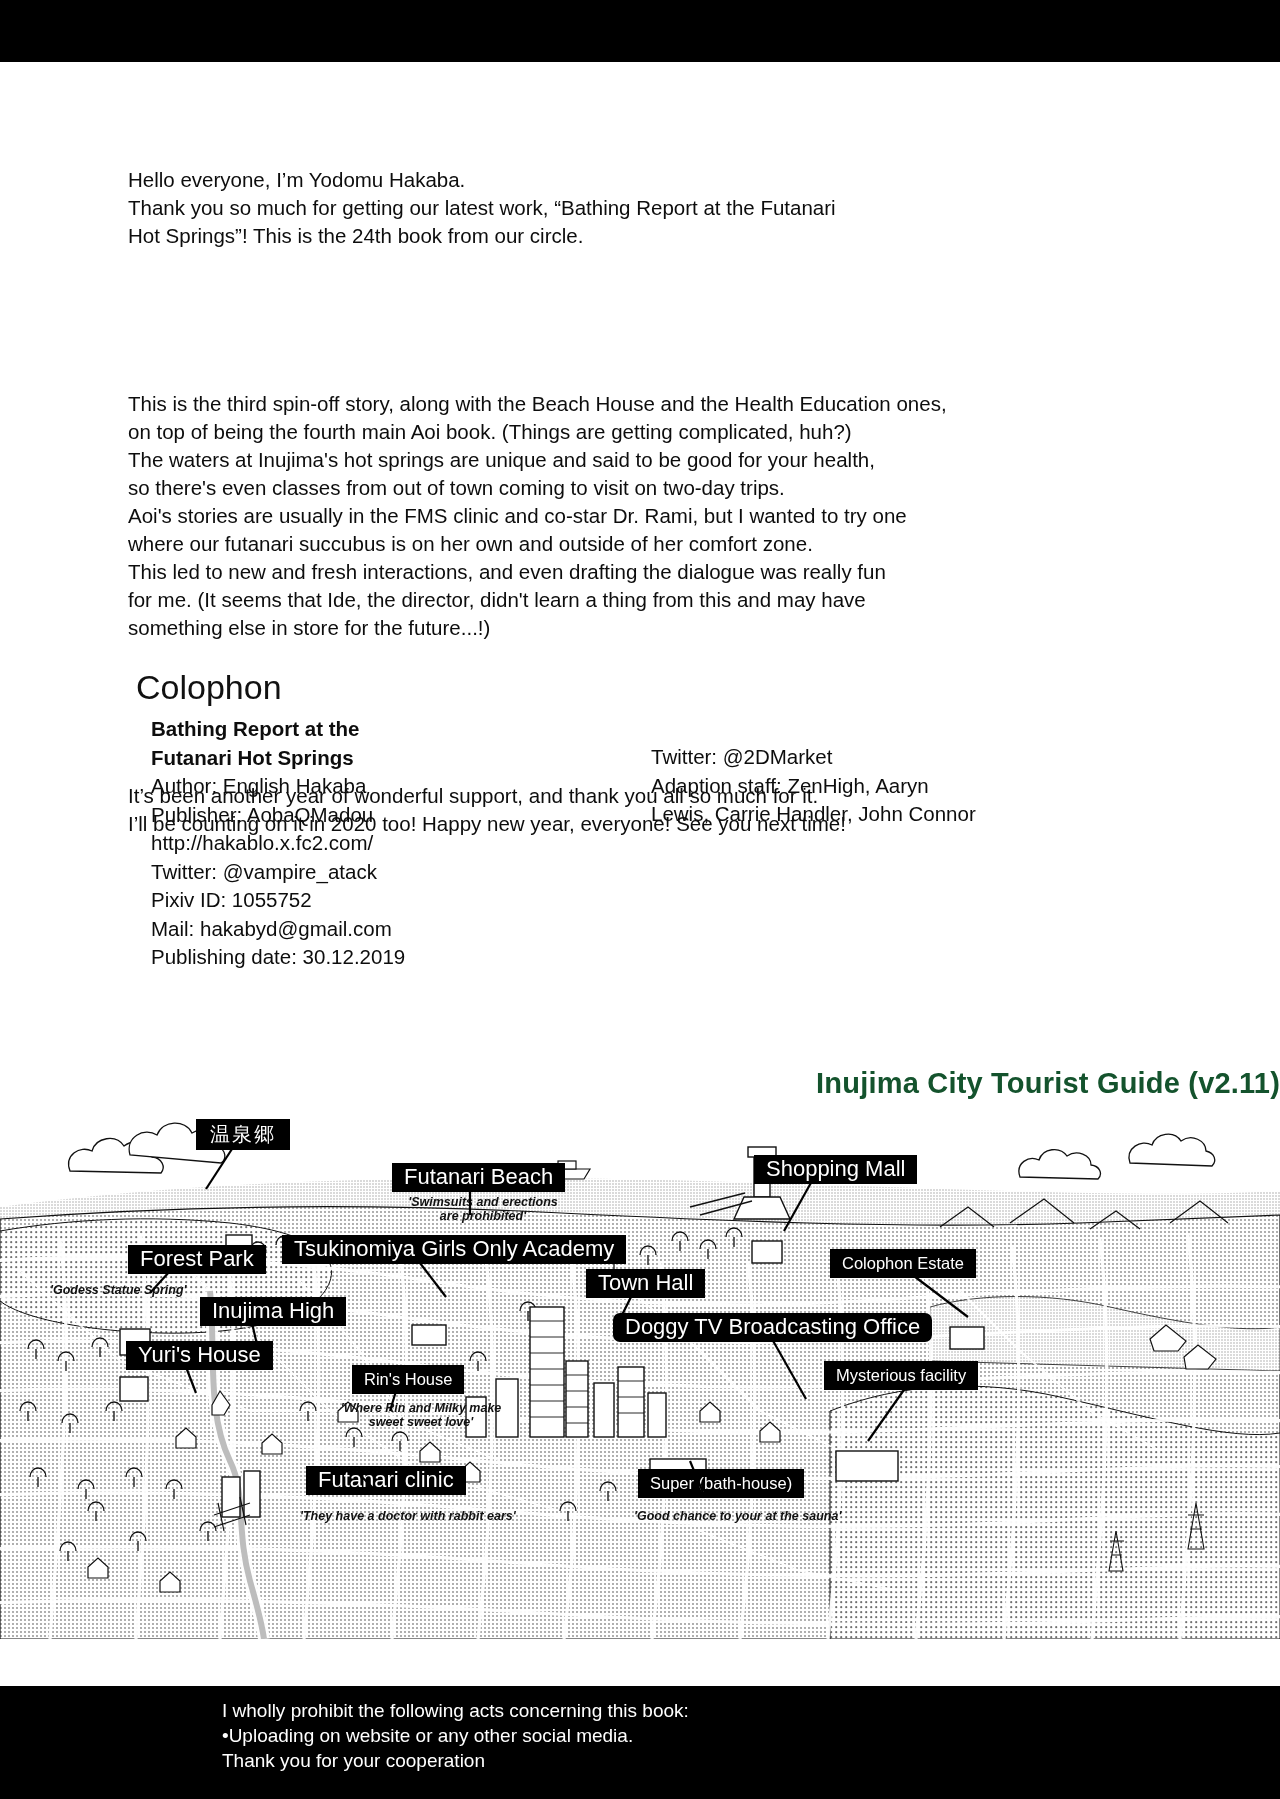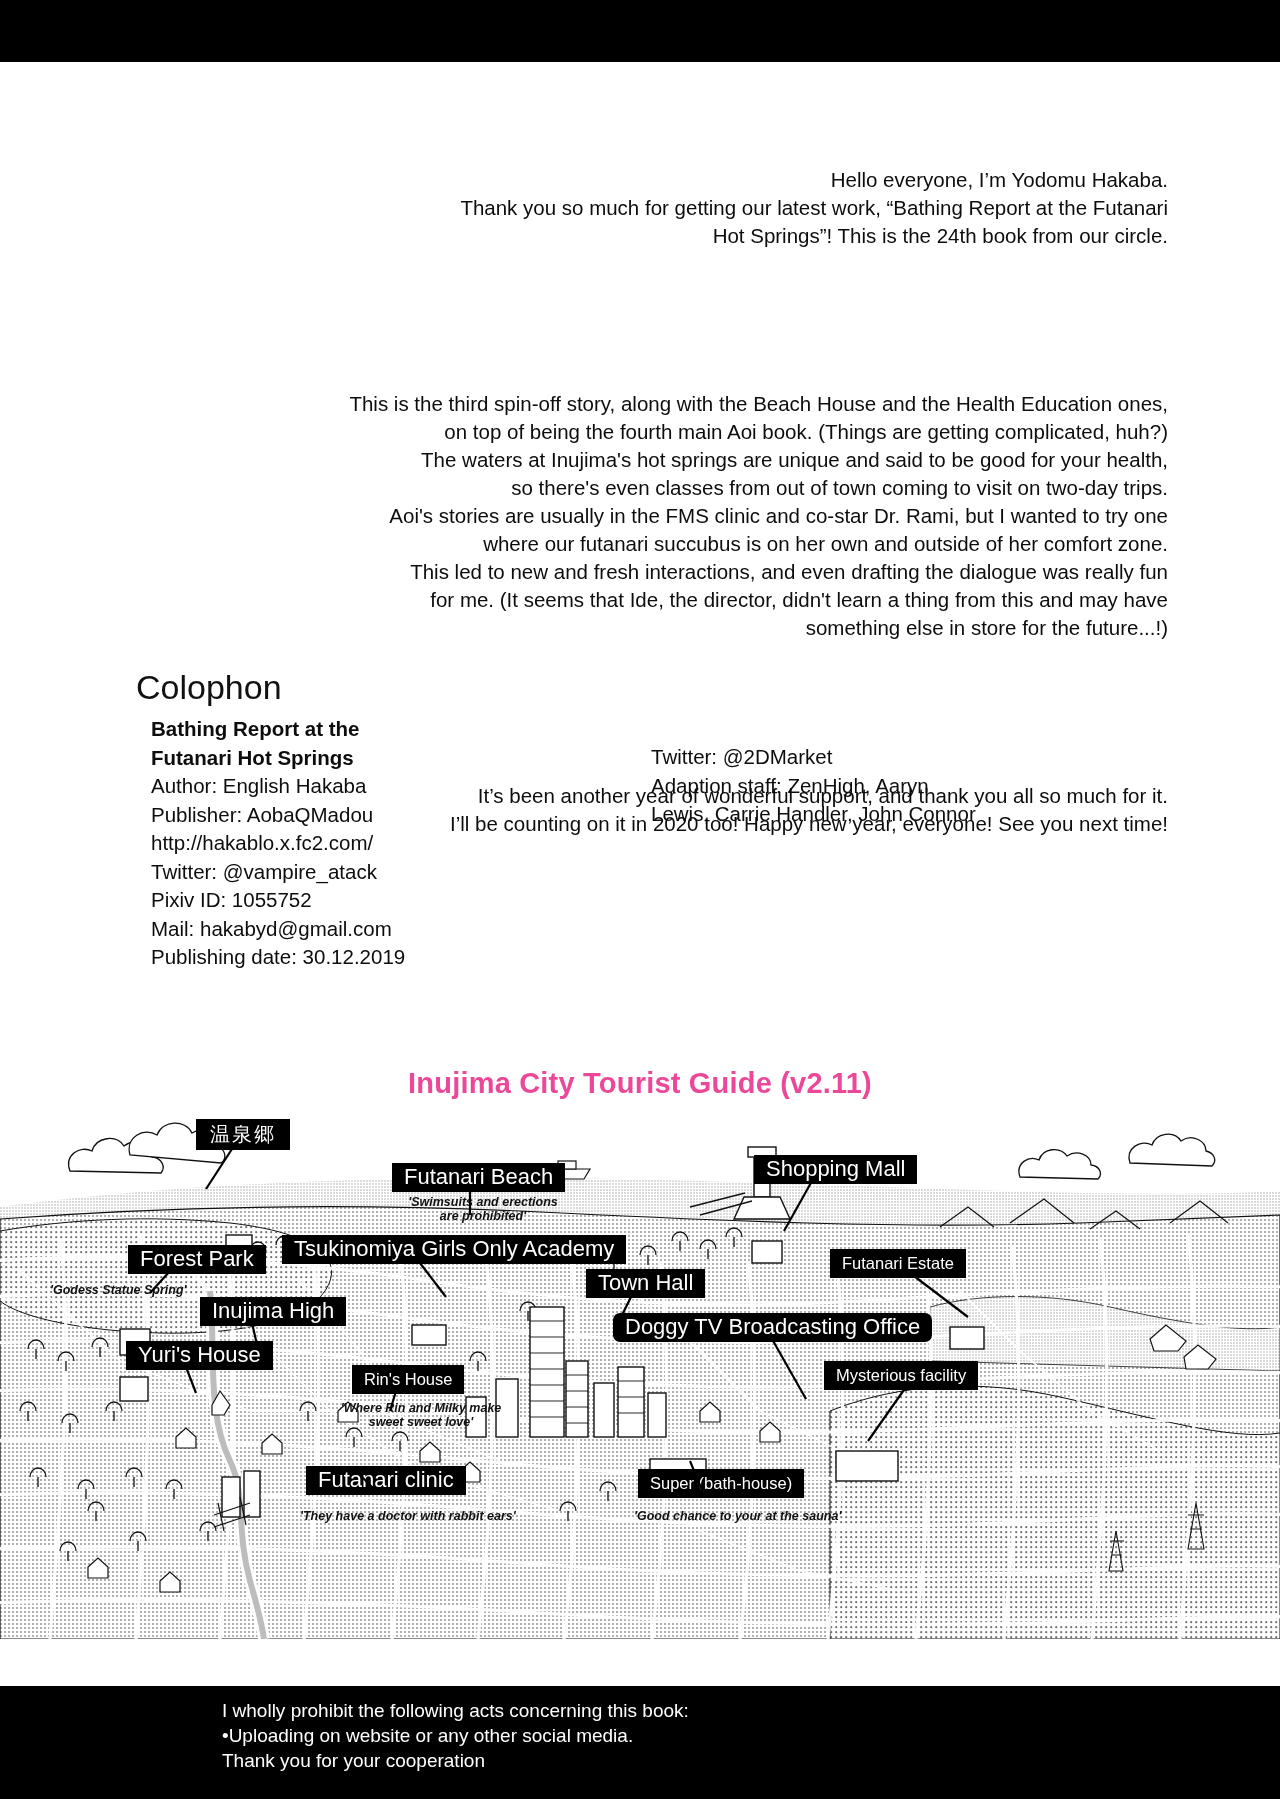--- a/index.html
+++ b/index.html
@@ -35,21 +35,21 @@
   .afterword {
     position: absolute;
     left: 128px;
     top: 48px;
     width: 1040px;
     font-size: 20.5px;
     line-height: 28px;
     color: #0d0d0d;
     white-space: pre-wrap;
   }
-  .afterword p { margin: 0 0 0 12px; text-align: right; }
+  .afterword p { margin: 0 0 0 0; }
   .afterword .gap { height: 28px; }
 
   
   .colophon-wrap {
     position: absolute;
     left: 136px;
     top: 605px;
     width: 1010px;
   }
   .colophon-title {
@@ -88,24 +88,24 @@
     left: 0;
     top: 1005px;
     width: 1280px;
     height: 620px;
   }
   .map-heading {
     position: absolute;
     left: 0;
     top: 0;
     width: 1280px;
-    text-align: center;
+    text-align: right;
     font-size: 29px;
     font-weight: bold;
-    color: #ec4899;
+    color: #14532d;
     letter-spacing: 0.2px;
   }
   .map-canvas {
     position: absolute;
     left: 0;
     top: 44px;
     width: 1280px;
     height: 528px;
     overflow: hidden;
     background: #ffffff;
@@ -444,21 +444,21 @@
         <div class="label big" style="left:754px; top:44px;">Shopping Mall</div>
 
         <div class="label big" style="left:128px; top:134px;">Forest Park</div>
 
         <div class="sublabel" style="left:50px; top:172px;">'Godess Statue Spring'</div>
 
         <div class="label big" style="left:282px; top:124px;">Tsukinomiya Girls Only Academy</div>
 
         <div class="label big" style="left:586px; top:158px;">Town Hall</div>
 
-        <div class="label" style="left:830px; top:138px;">Futanari Estate</div>
+        <div class="label" style="left:830px; top:138px;">Colophon Estate</div>
 
         <div class="label big" style="left:200px; top:186px;">Inujima High</div>
 
         <div class="label big" style="left:613px; top:202px;border-radius:7px;">Doggy TV Broadcasting Office</div>
 
         <div class="label big" style="left:126px; top:230px;">Yuri's House</div>
 
         <div class="label" style="left:352px; top:254px;">Rin's House</div>
         <div class="sublabel" style="left:338px; top:290px; width:166px; white-space:pre-wrap;">'Where Rin and Milky make
 sweet sweet love'</div>

